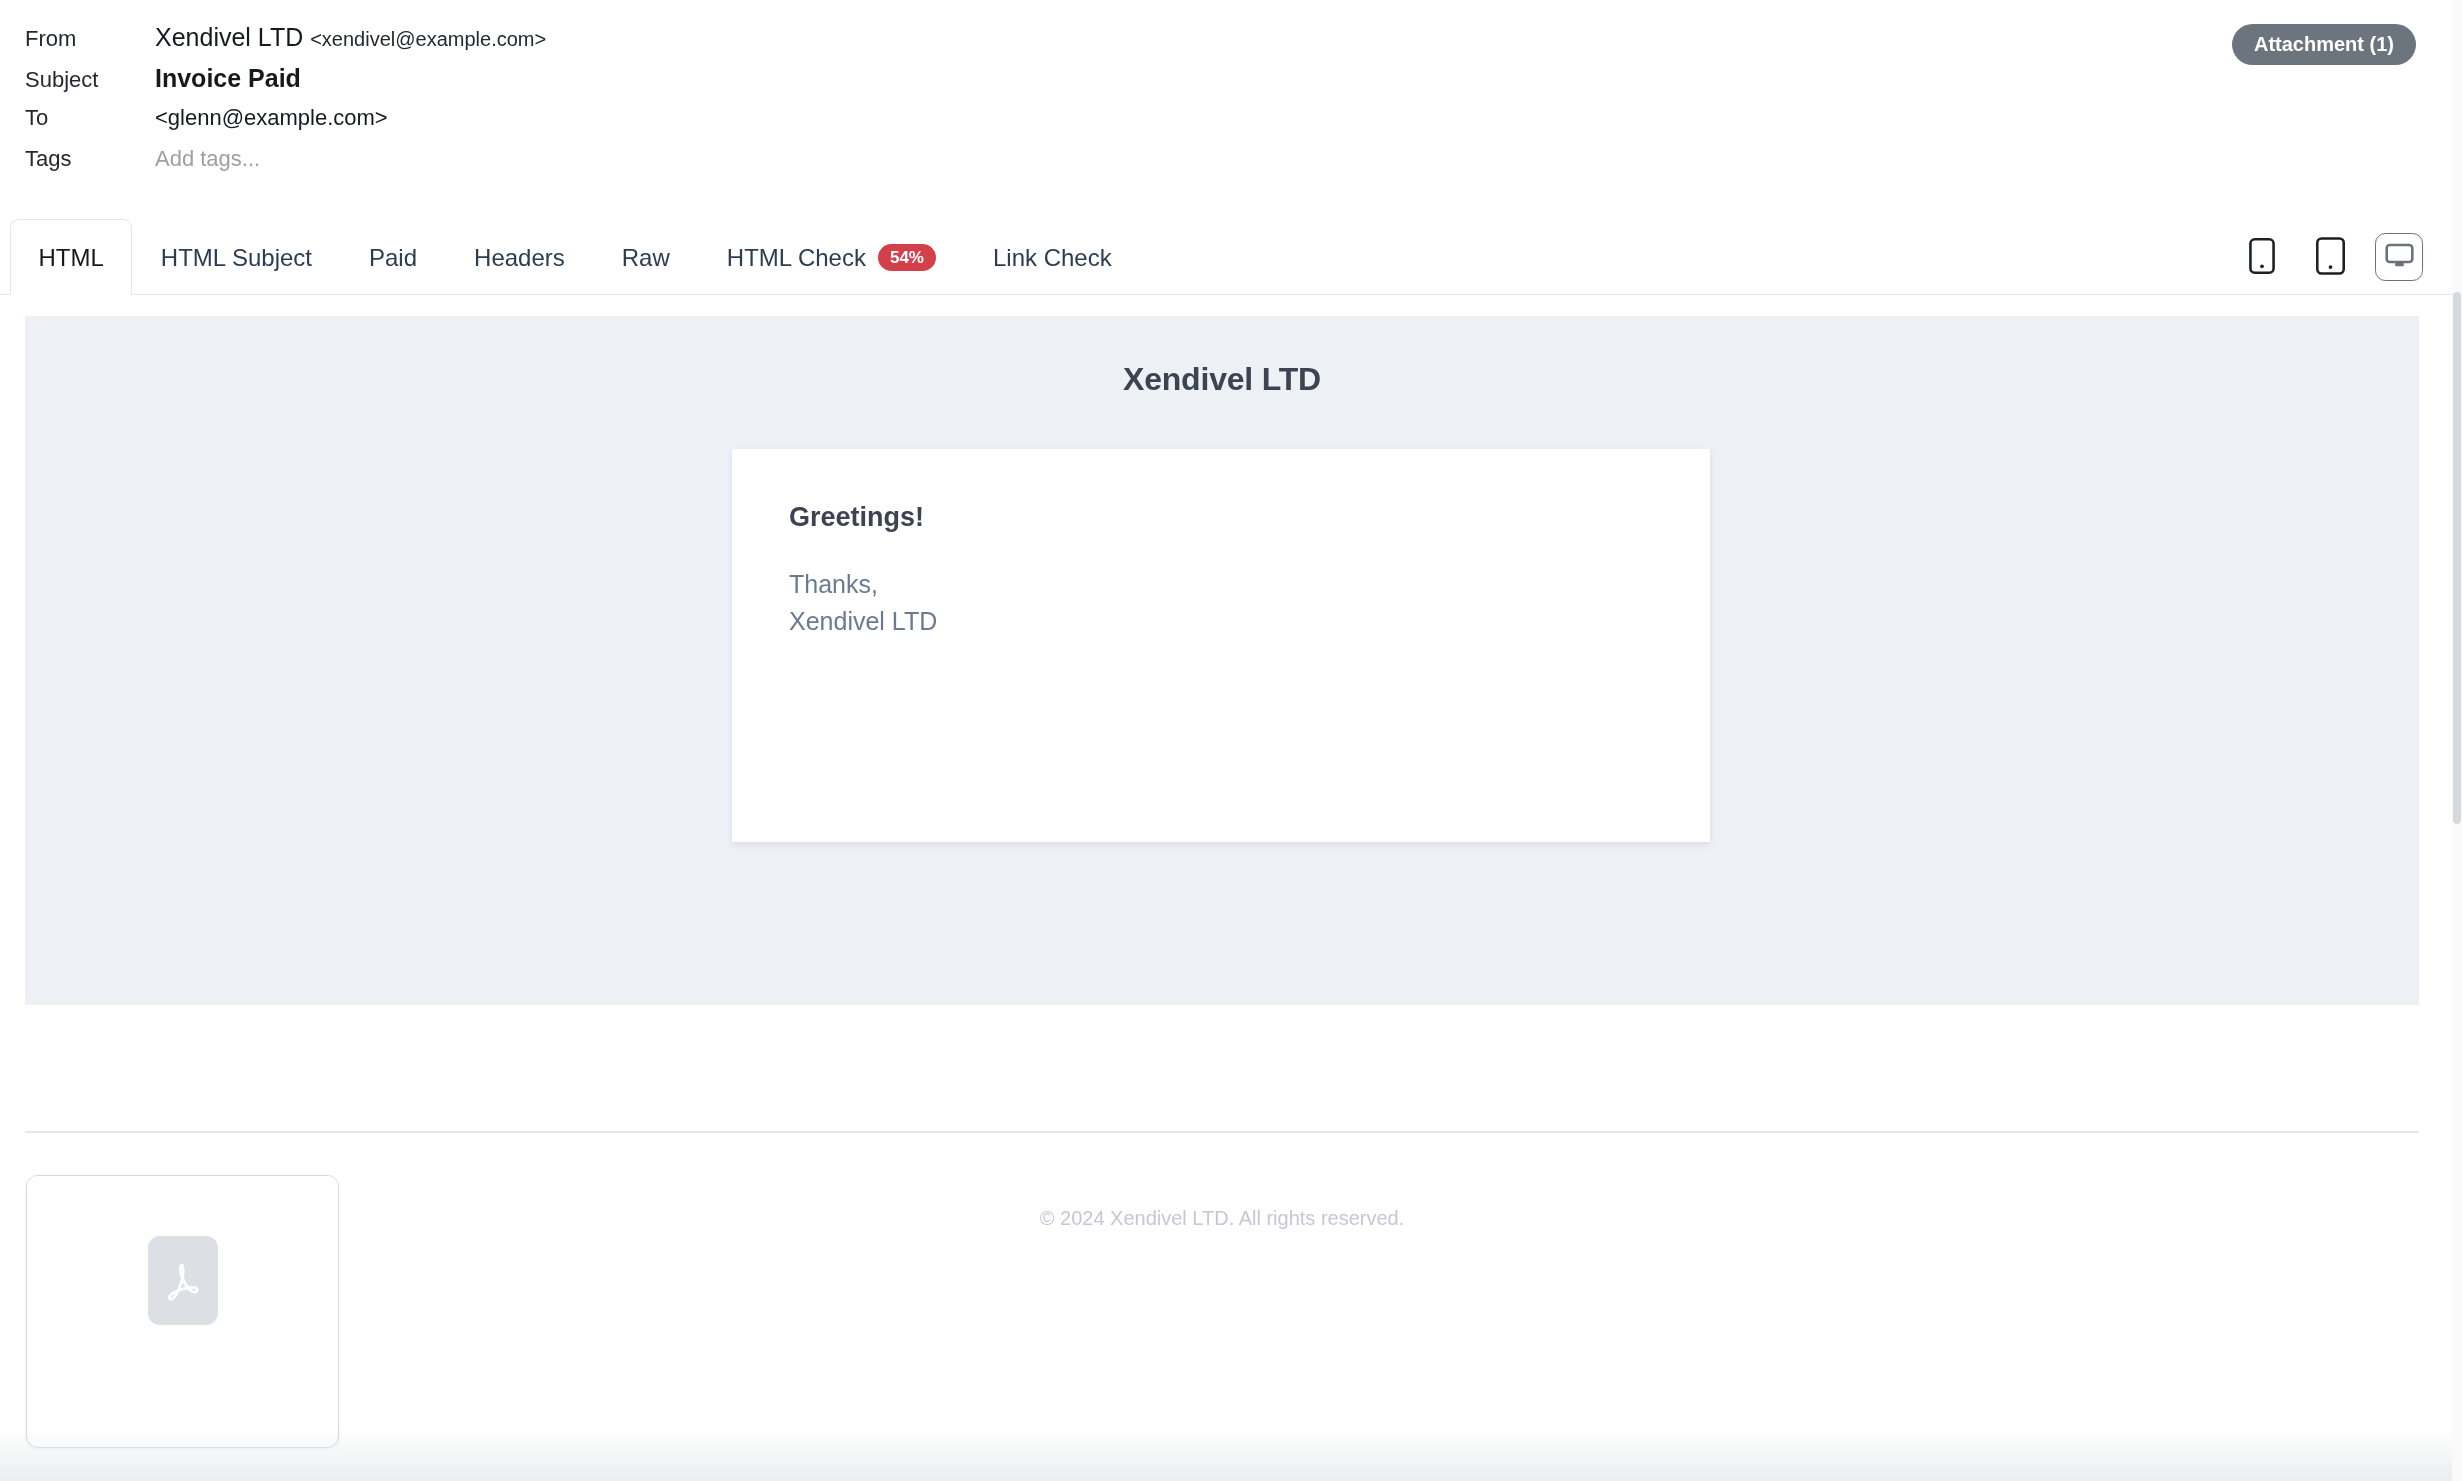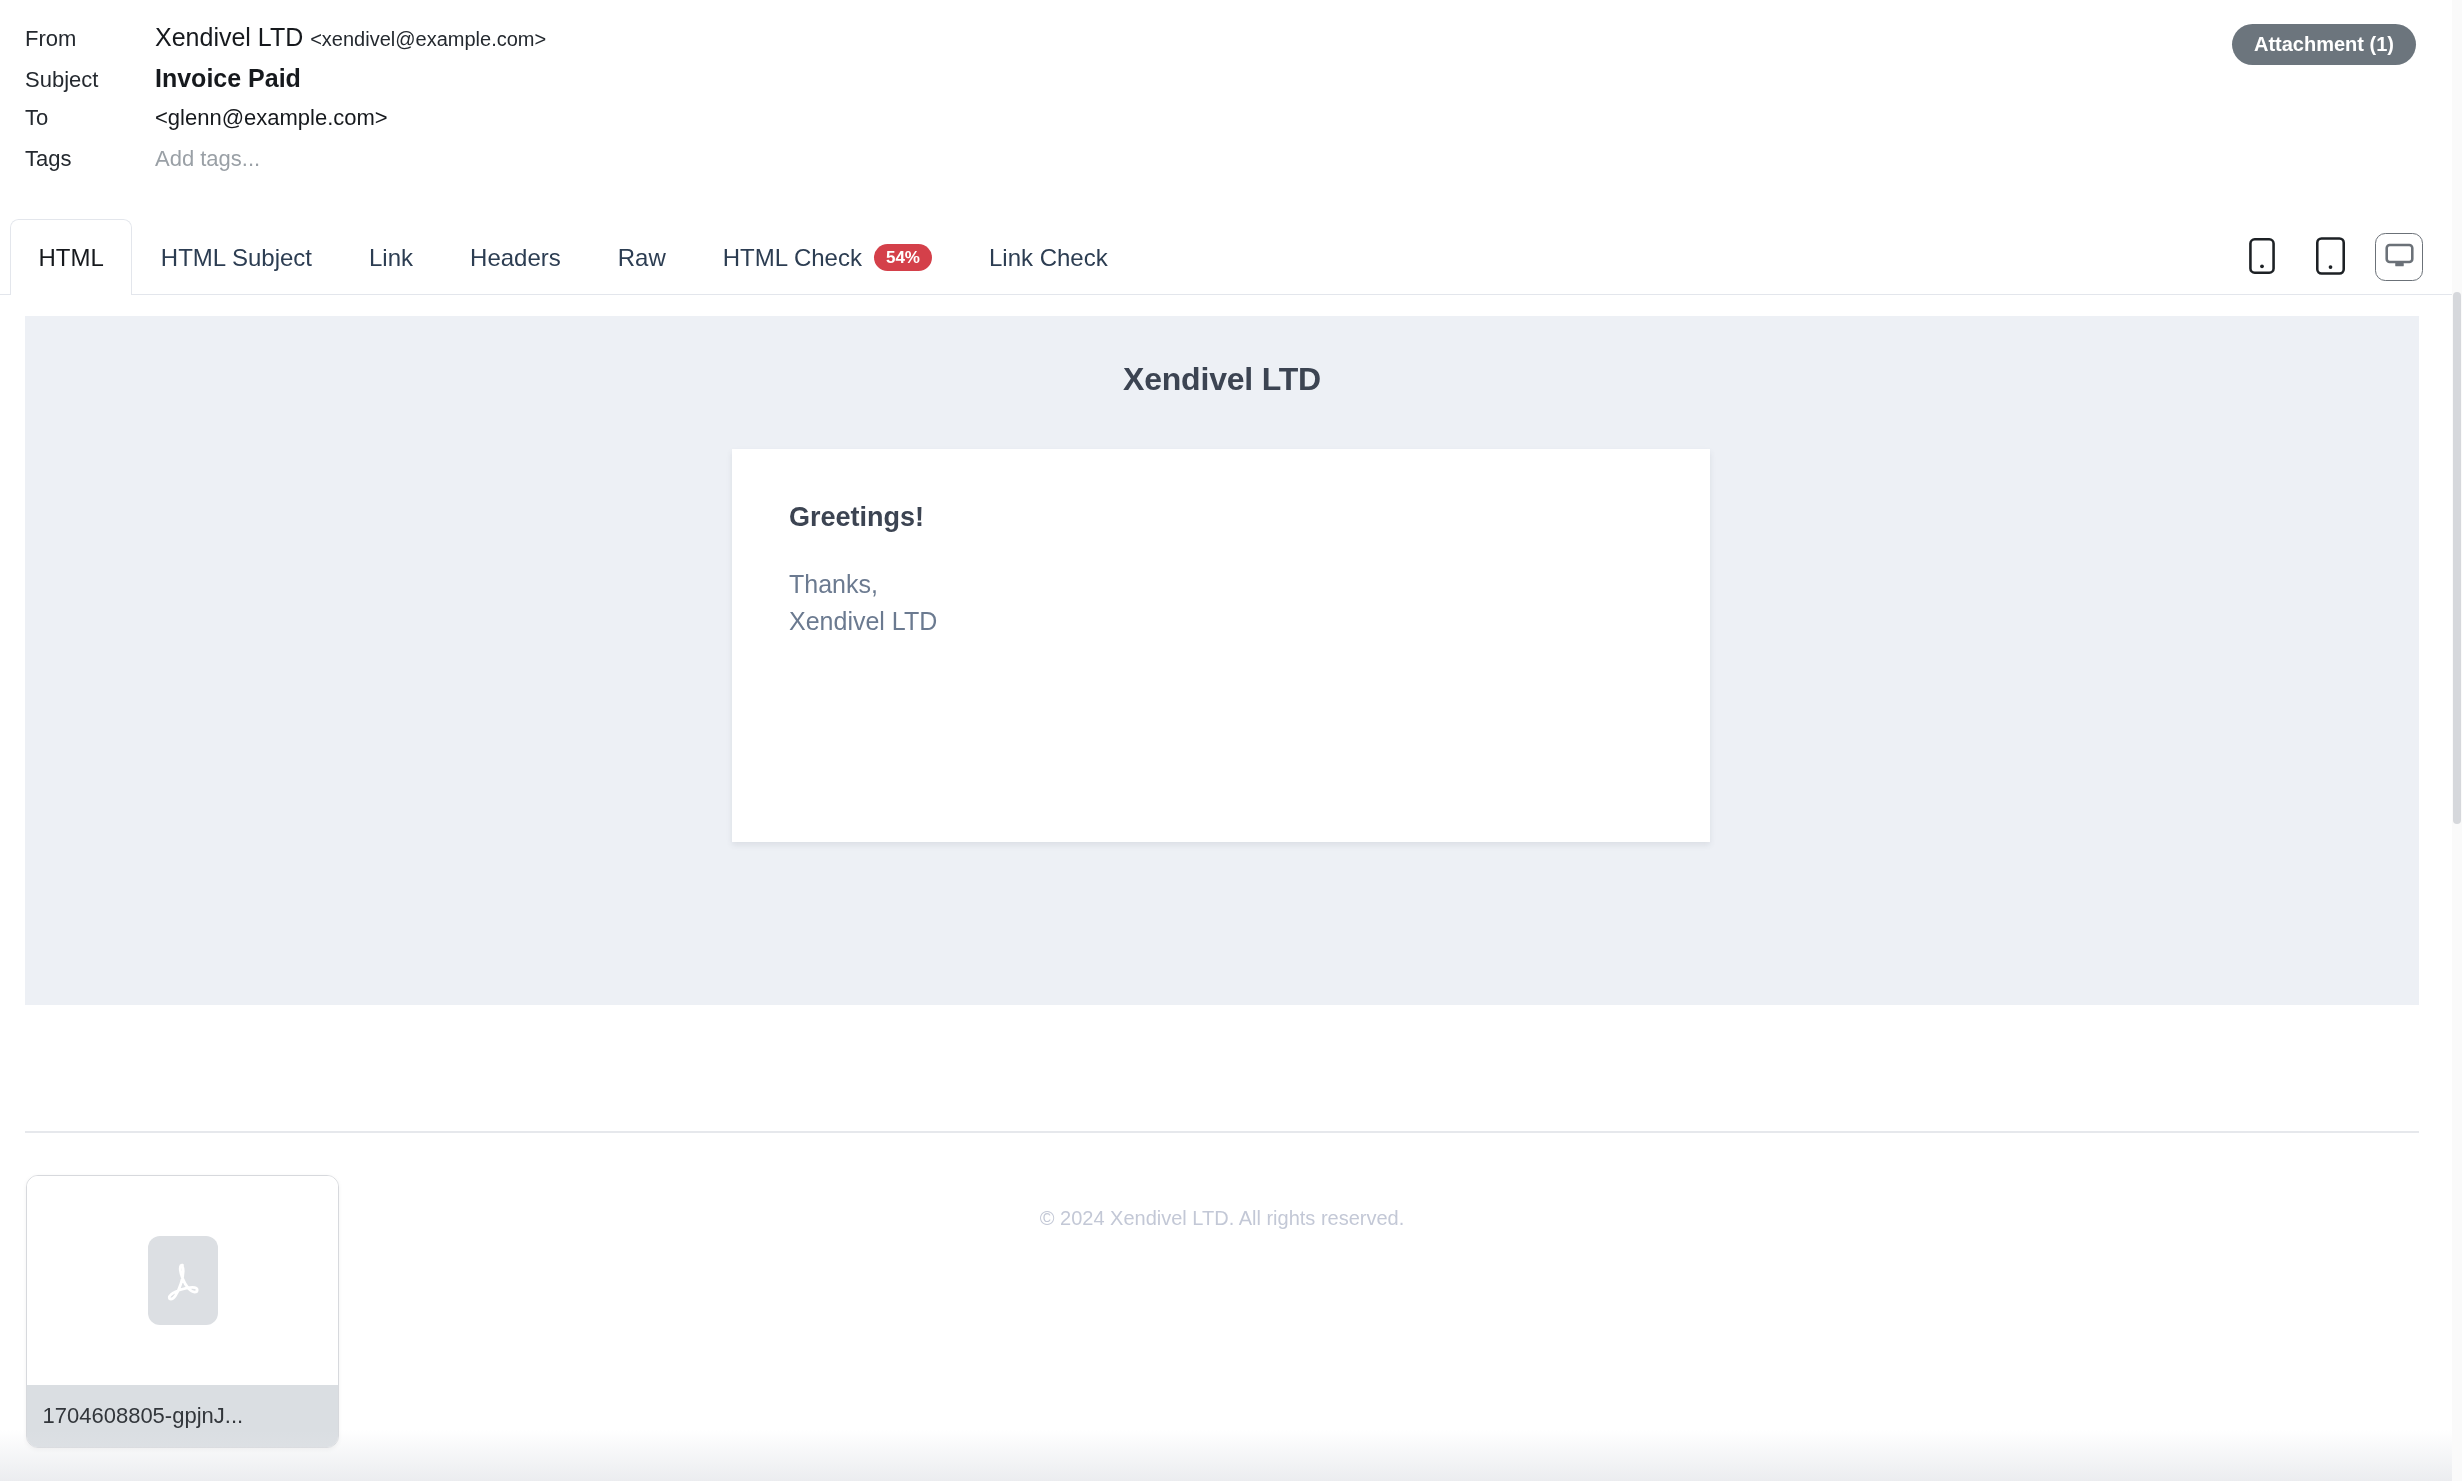--- a/index.html
+++ b/index.html
@@ -310,21 +310,21 @@
 
     <div class="tab active">
       <span>HTML</span>
     </div>
 
     <div class="tab">
       <span>HTML Subject</span>
     </div>
 
     <div class="tab">
-      <span>Link</span>
+      <span>Paid</span>
     </div>
 
     <div class="tab">
       <span>Headers</span>
     </div>
 
     <div class="tab">
       <span>Raw</span>
     </div>
 
@@ -387,21 +387,20 @@
   <div class="divider"></div>
 
   <div class="att-card">
     <div class="att-thumb">
       <span class="pdf-icon">
         <svg width="41" height="45" viewBox="0 0 48 52" fill="none">
           <path d="M24 8c-1.8 0-2.7 1.7-2.7 4.2 0 3.4 1.3 7.6 2.9 11.6 1.7 4.3 4.1 8.6 6.7 11.5 2.4 2.7 5 4.3 7.2 4.3 1.9 0 3.1-1 3.1-2.5 0-1.9-2.2-3-5.7-3-3.6 0-8.3.9-13 2.4-5 1.6-9.4 3.8-11.8 5.9-1.5 1.3-2.2 2.5-2.2 3.5 0 1.1.8 1.8 2 1.8 1.6 0 3.4-1.3 5.2-3.9 2.3-3.3 4.6-8.4 6.4-14 1.8-5.6 2.8-11.1 2.8-14.9 0-4-1-6.4-2.9-6.4z" stroke="#ffffff" stroke-width="3.2" stroke-linejoin="round" fill="none"></path>
         </svg>
       </span>
     </div>
-    <div class="att-name">1704608805-gpjnJ...</div>
   </div>
 
   <div class="bottom-shade"></div>
 
   <div class="scrollbar">
     <div class="scrollbar-thumb"></div>
   </div>
 
 </div>
 

